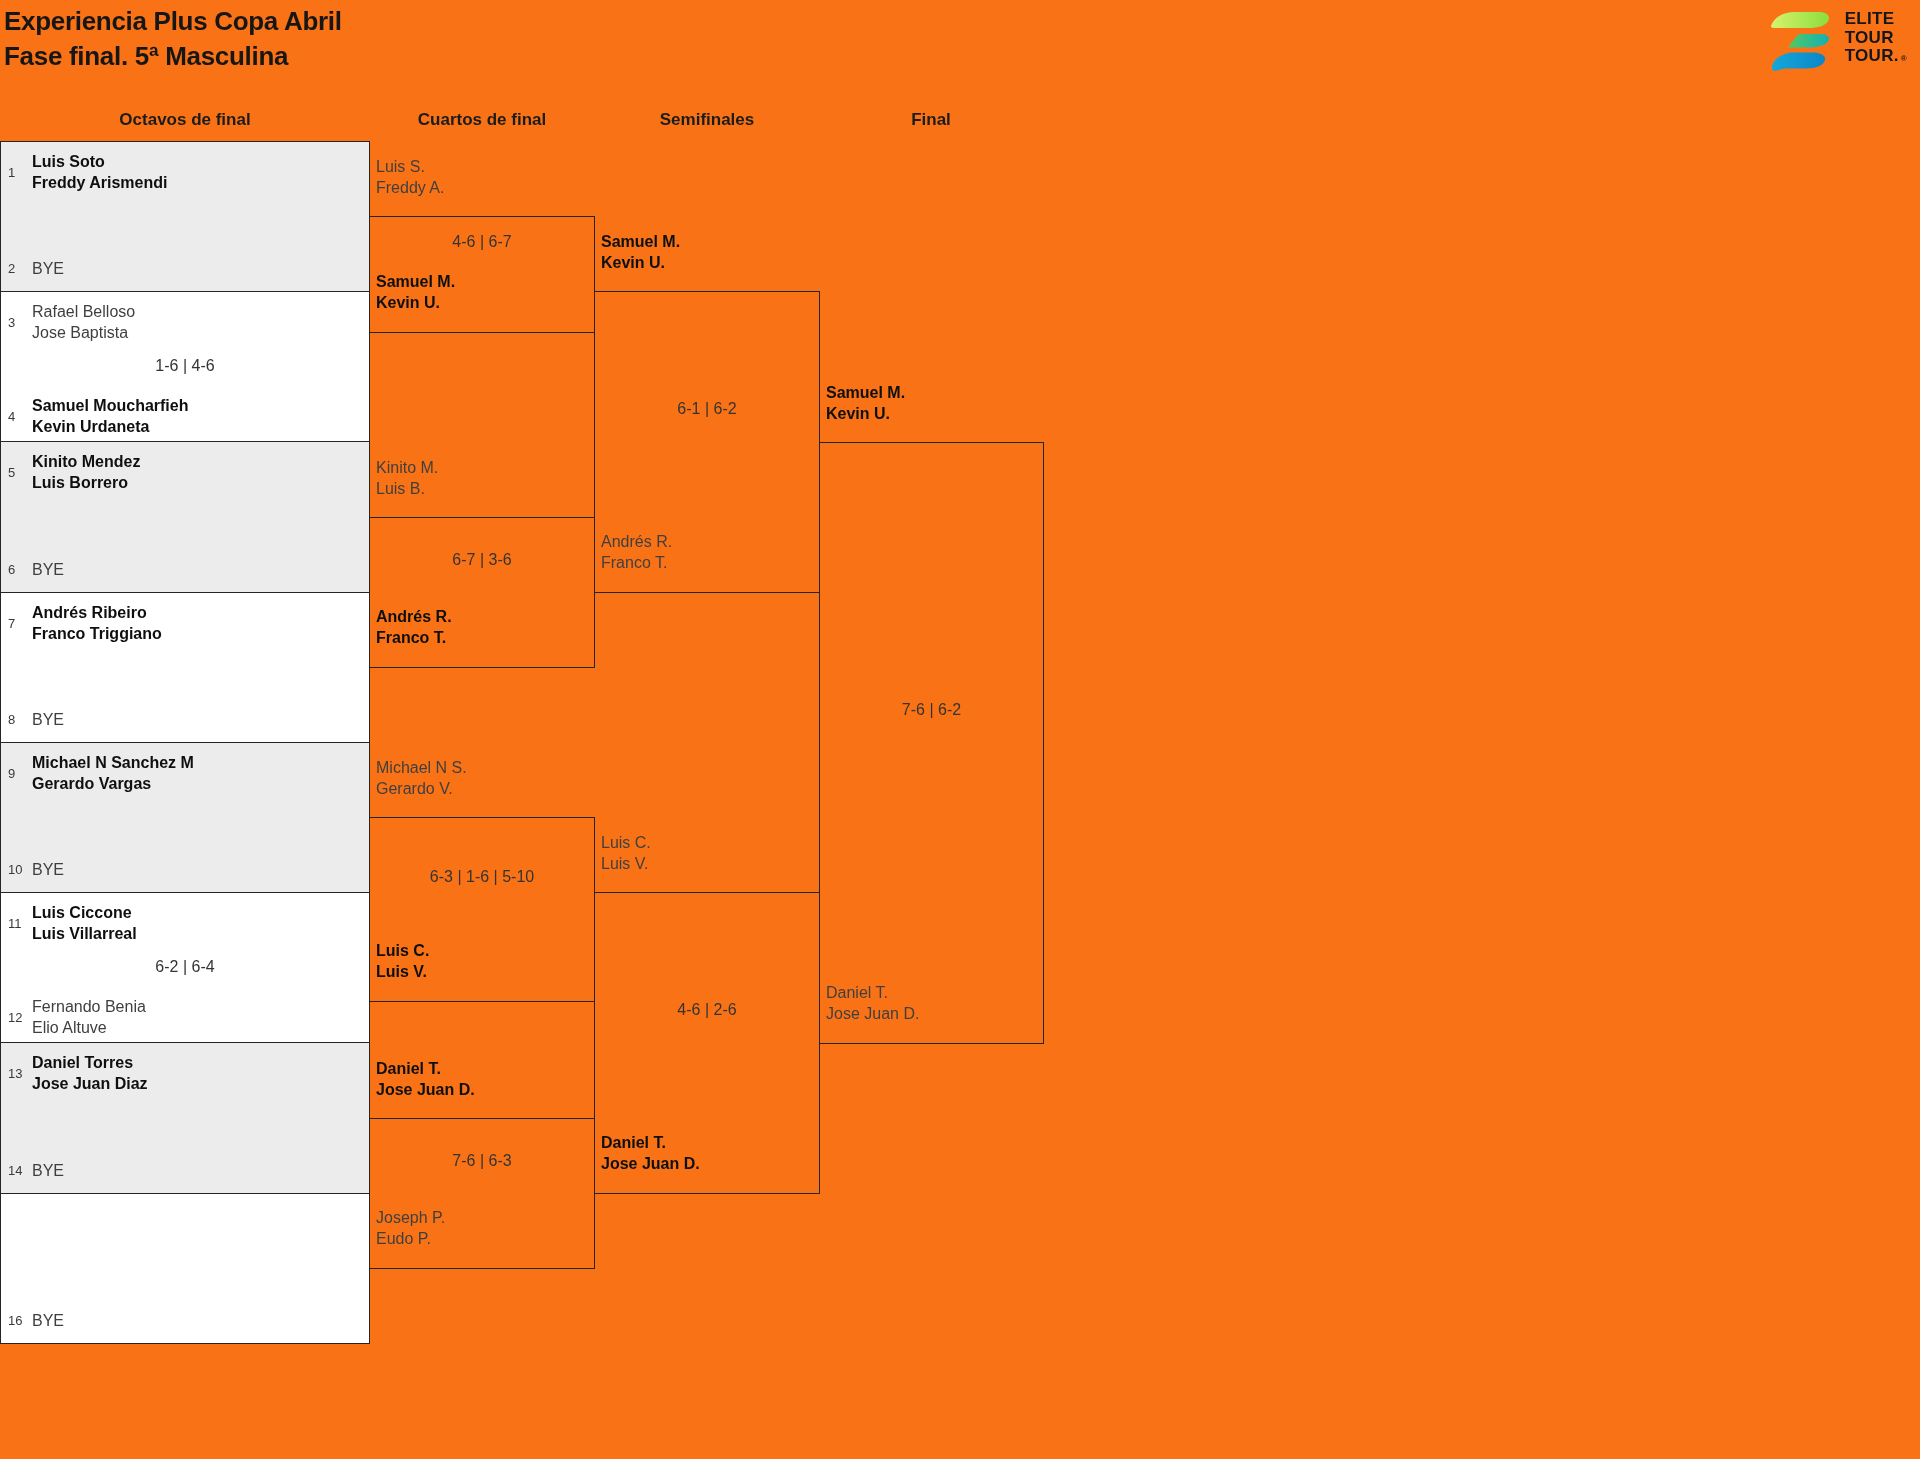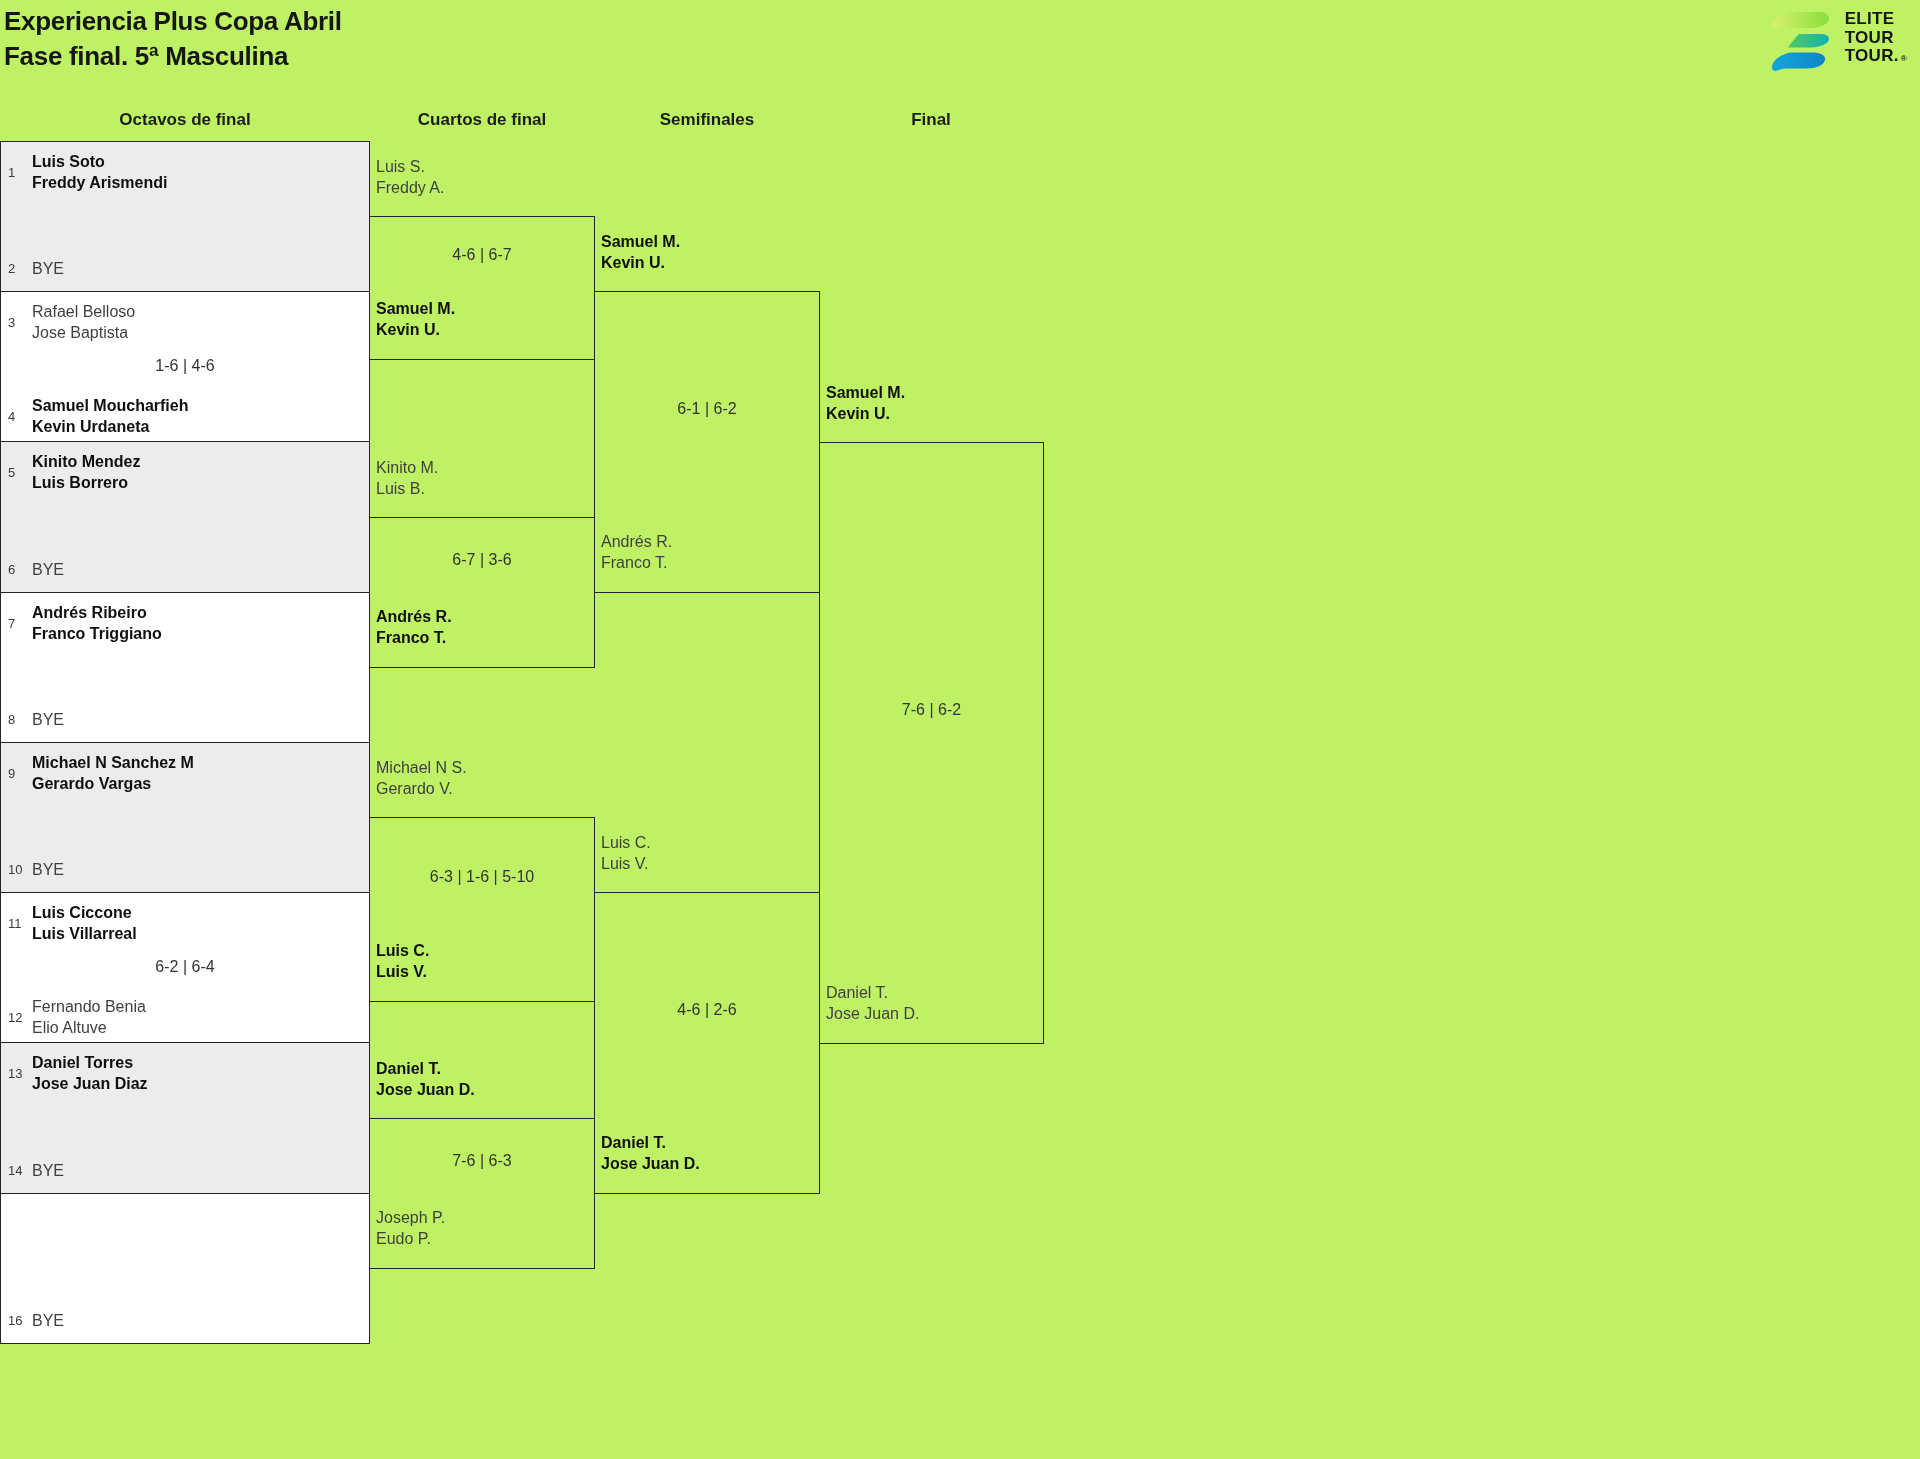--- a/index.html
+++ b/index.html
@@ -1,17 +1,17 @@
 <!DOCTYPE html>
 <html><head>
 <meta charset="utf-8">
 <style>
   html,body { margin:0; padding:0; background:#ffffff; }
   .page {
-    position:relative; width:1920px; height:1459px; overflow:hidden; background:#bef264;
+    position:relative; width:1920px; height:1459px; overflow:hidden; background:#f97316;
     font-family:"Liberation Sans", sans-serif; color:#1b1b1b;
   }
 
   
   .title { position:absolute; left:4px; top:4px; font-size:26px; line-height:35px;
            font-weight:600; color:#161616; letter-spacing:-0.3px; }
   .logo { position:absolute; top:9px; right:13px; display:flex; align-items:flex-start; gap:13px; }
   .logo-icon { width:68px; height:62px; display:block; }
   .logo-text { font-weight:700; font-size:17px; line-height:18.5px; letter-spacing:0.3px;
                color:#15161a; padding-top:1px; }
@@ -210,21 +210,21 @@
 
   <div class="box obox" style="top:1193px;height:151px">
     <div class="orow o-bottom-bye">
       <span class="seed">16</span>
       <div class="names">
         <div>BYE</div>
       </div>
     </div>
   </div>
 
-  <div class="box mbox" style="left:369px;width:226px;top:216px;height:144px">
+  <div class="box mbox" style="left:369px;width:226px;top:216px;height:117px">
     <div class="plabel p-top">
       <div>Luis S.</div>
       <div>Freddy A.</div>
     </div>
     <div class="score">4-6 | 6-7</div>
     <div class="plabel p-bottom winner">
       <div>Samuel M.</div>
       <div>Kevin U.</div>
     </div>
   </div>

